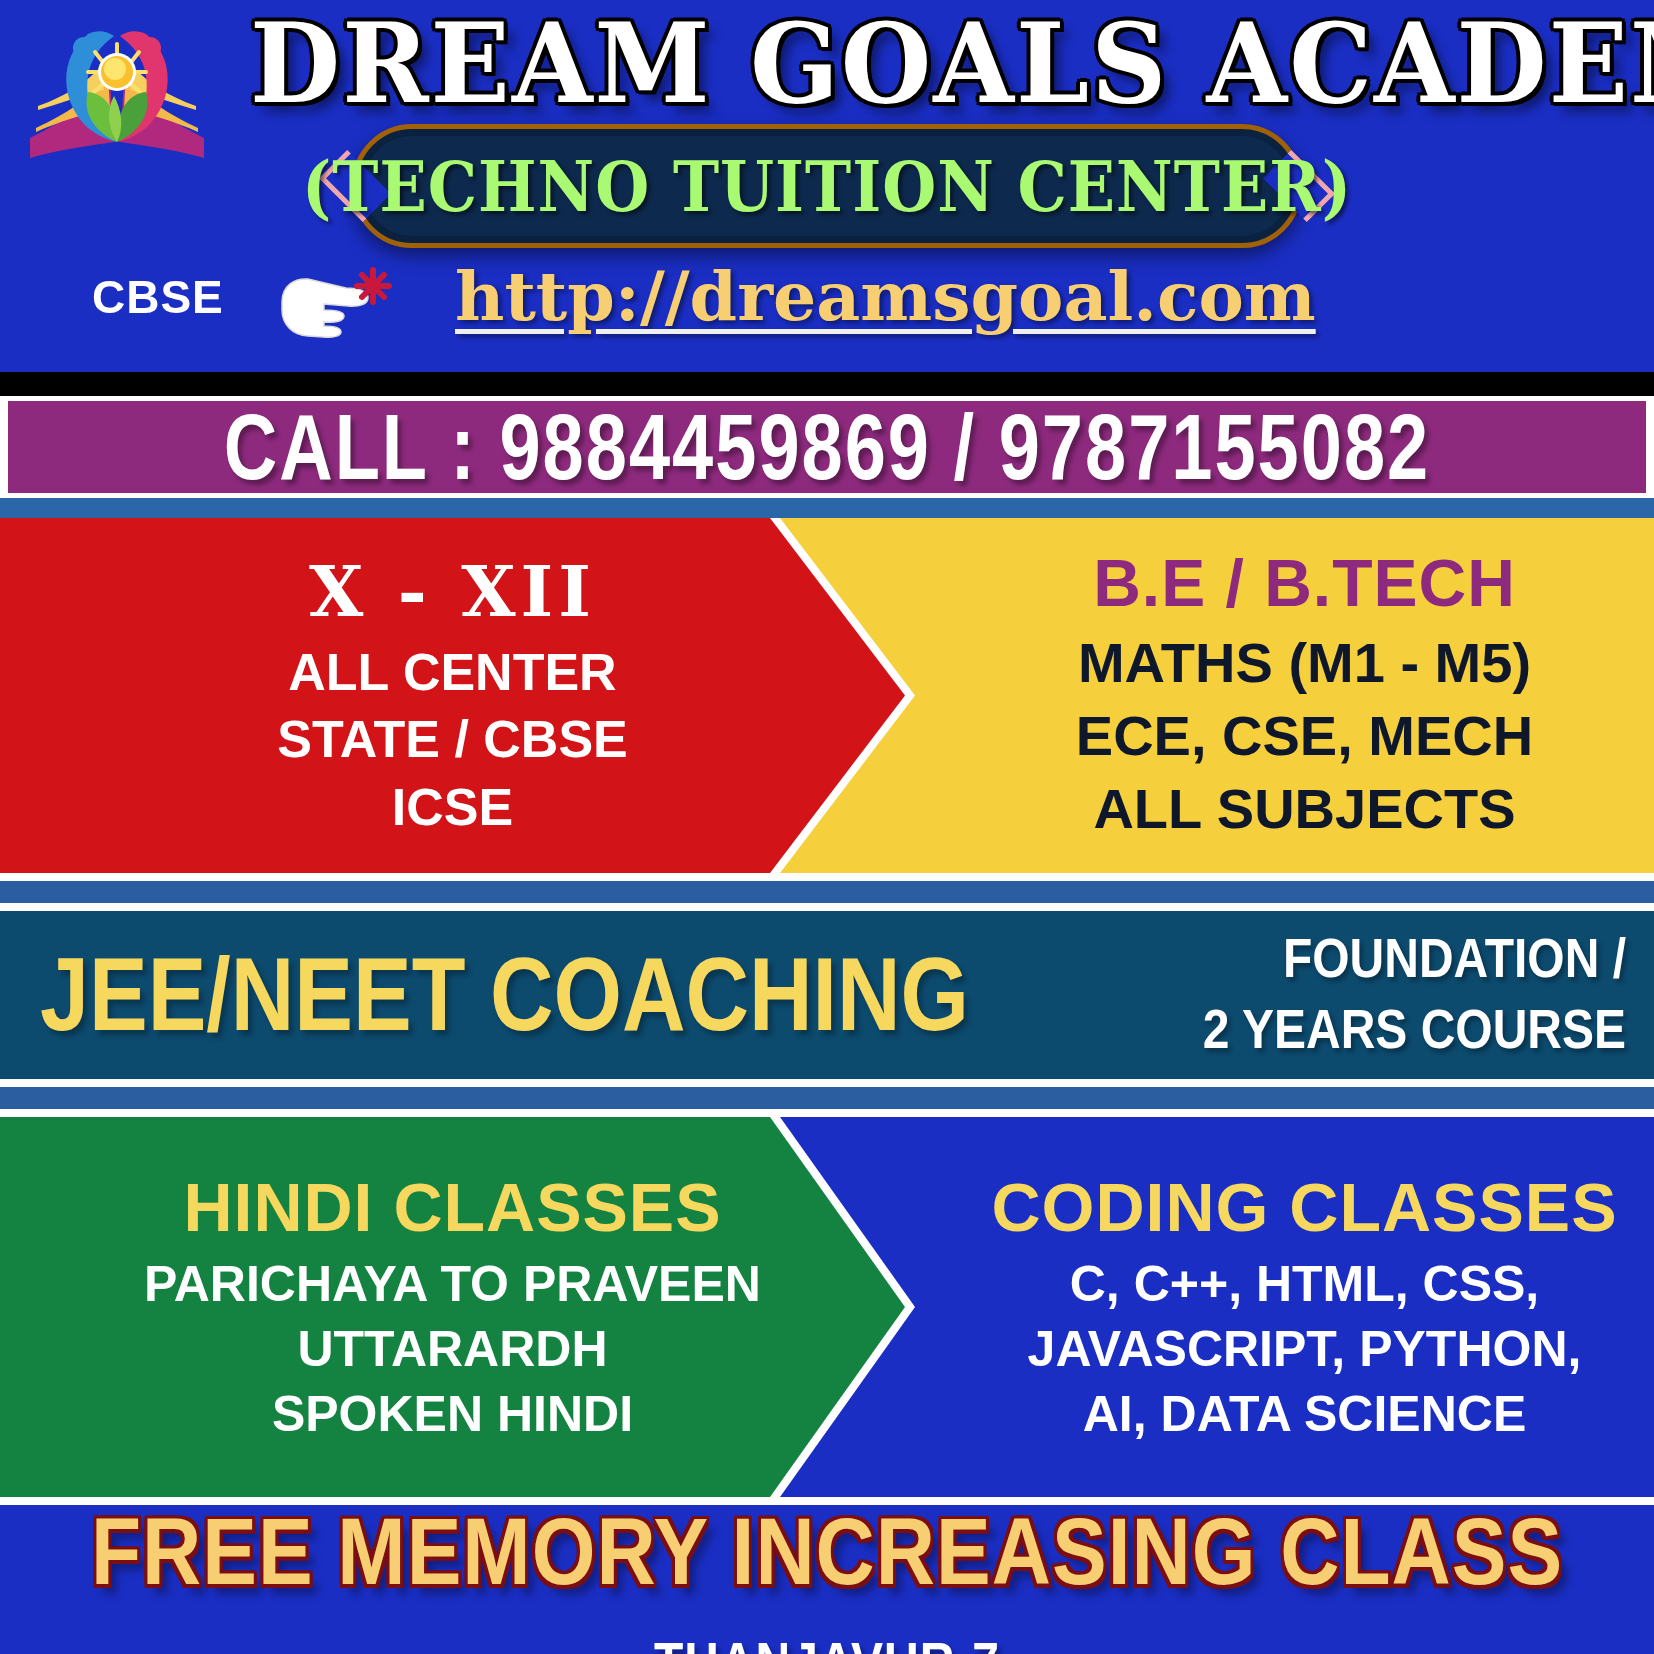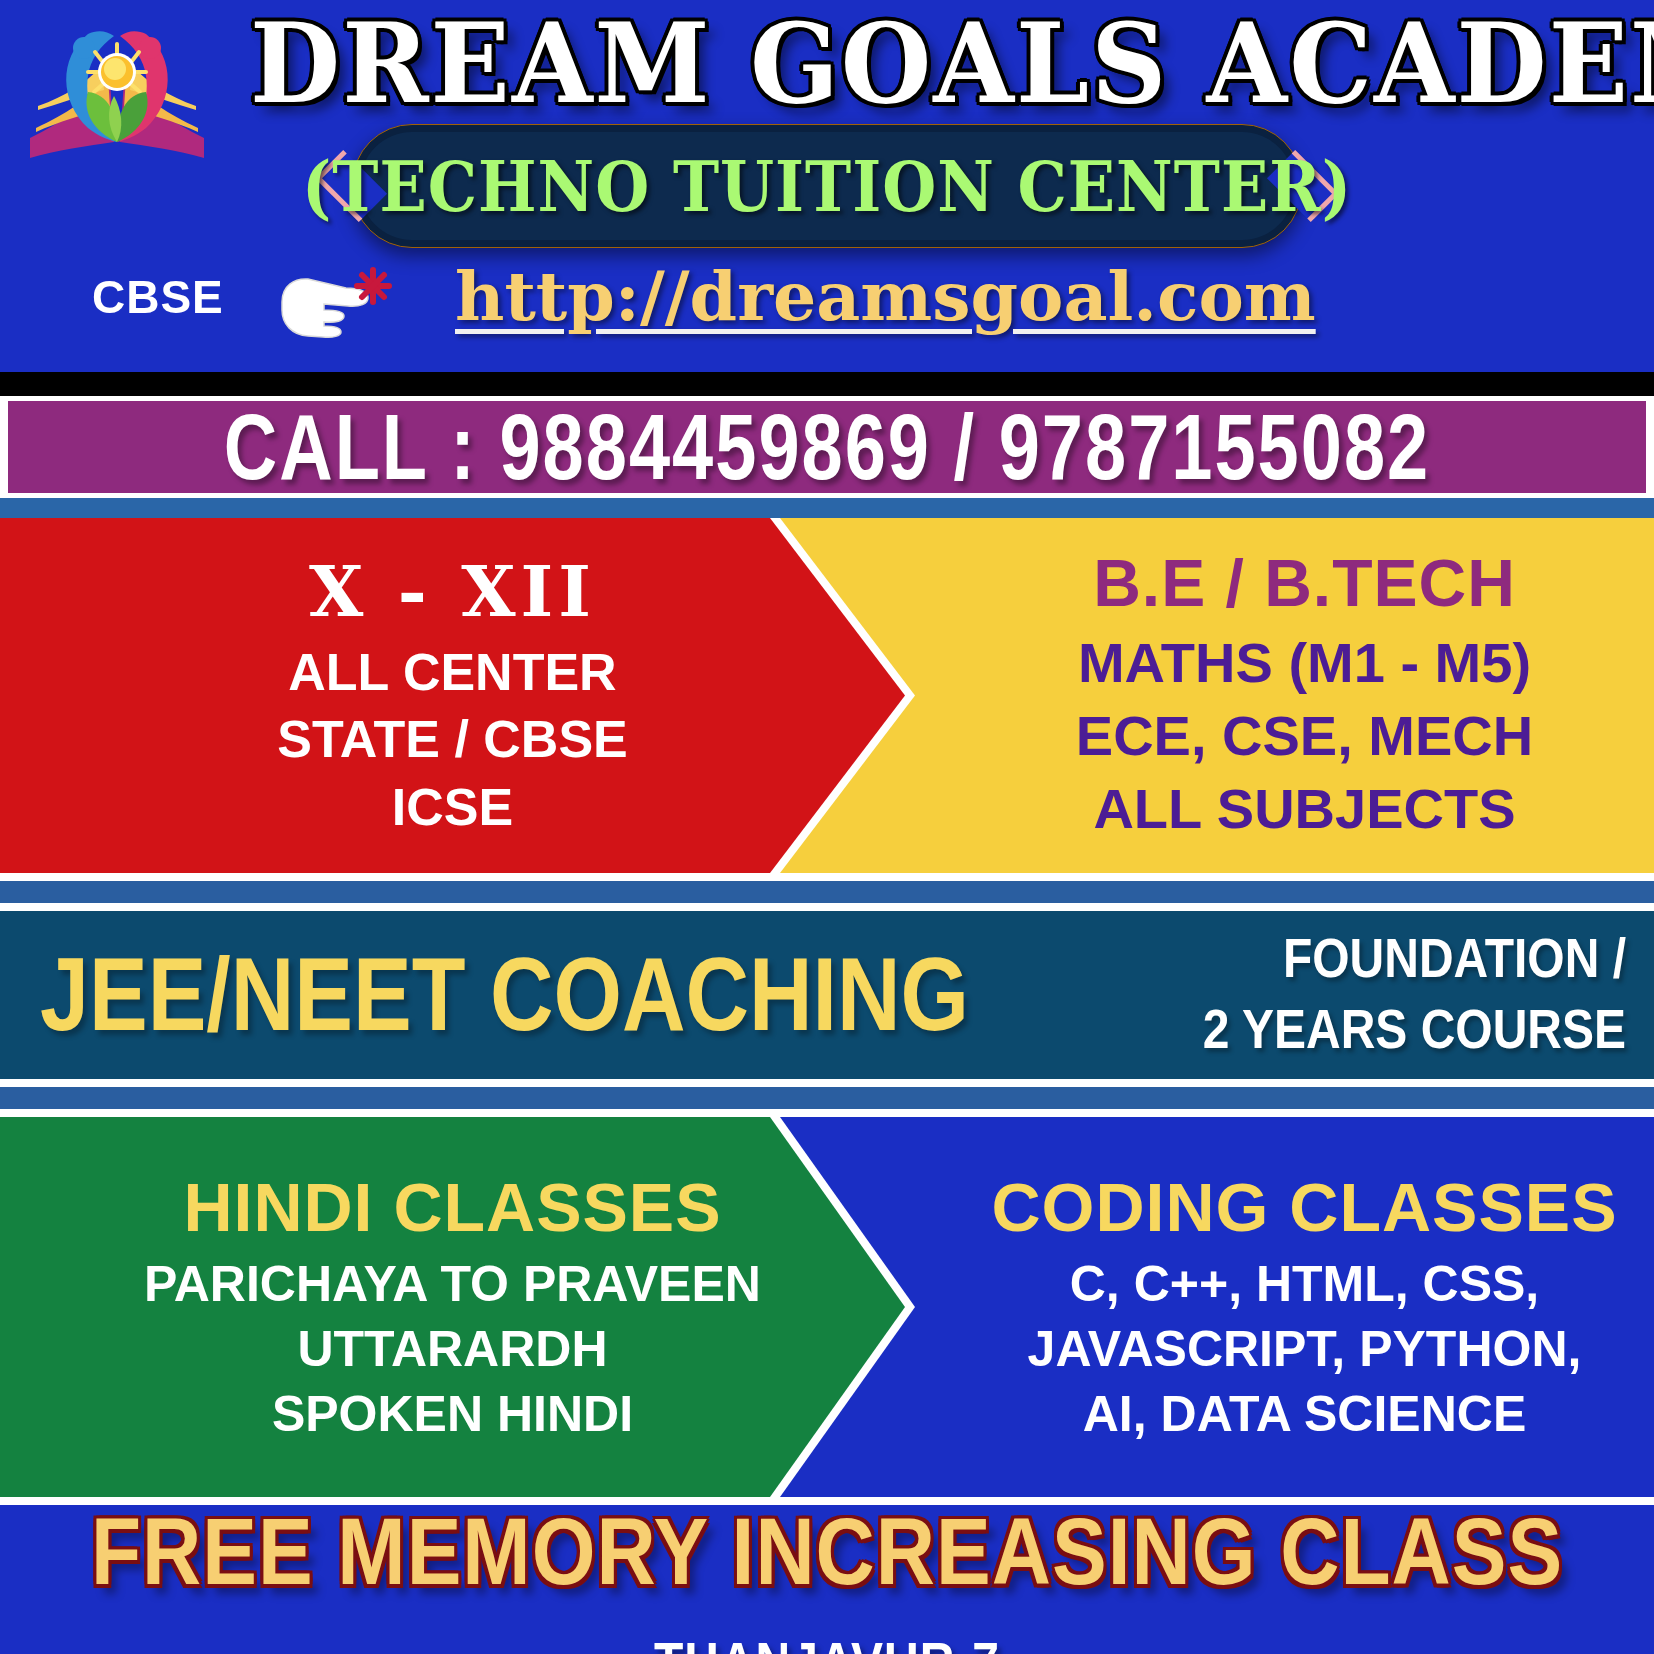--- a/index.html
+++ b/index.html
@@ -31,21 +31,21 @@
       4px 4px 0 #000, -3px -3px 0 #000, 3px -3px 0 #000, -3px 3px 0 #000,
       0 4px 0 #000, 4px 0 0 #000, -4px 0 0 #000, 0 -4px 0 #000,
       9px 9px 10px rgba(0,0,0,.45);
   }
   .techno-badge-wrap{
     position:absolute;left:352px;top:124px;width:950px;height:124px;
   }
   .techno-badge{
     position:absolute;inset:0;
     background:#0d2a4e;
-    border:1px solid #a16207;
+    border:5px solid #a16207;
     border-radius:60px;
     box-shadow:0 8px 18px rgba(0,0,0,.45), inset 0 0 0 7px #0a2140;
     display:flex;align-items:center;justify-content:center;
   }
   .badge-notch{
     position:absolute;top:50%;width:40px;height:62px;background:#1a2ec4;
     transform:translateY(-50%) rotate(45deg);
     border-right:5px solid #f0a8ac;border-bottom:5px solid #f0a8ac;
   }
   .badge-notch.l{left:-22px;transform:translateY(-50%) rotate(135deg);}
@@ -124,21 +124,21 @@
     display:flex;flex-direction:column;align-items:center;justify-content:center;
     z-index:3;
   }
 
   
   .row1 .arrow-left{background:#d21317;}
   .row1 .arrow-right{background:#f6cf3d;}
   .row1 .l-title{color:#ffffff;font-family:"DejaVu Serif",serif;font-size:70px;letter-spacing:5px;}
   .row1 .l-line{color:#ffffff;}
   .row1 .r-title{color:#8e2a7e;font-size:66px;}
-  .row1 .r-line{color:#4c1d95;font-size:56px;}
+  .row1 .r-line{color:#0f172a;font-size:56px;}
 
   
   .jee-band{
     height:168px;background:#0c4a6e;flex:none;position:relative;
     display:flex;align-items:center;
   }
   .jee-title{
     position:absolute;left:40px;top:50%;transform:translateY(-50%) scaleY(1.18);
     font-size:88px;font-weight:700;color:#f7d85f;letter-spacing:0px;
     white-space:nowrap;text-shadow:4px 4px 5px rgba(0,0,0,.28);

